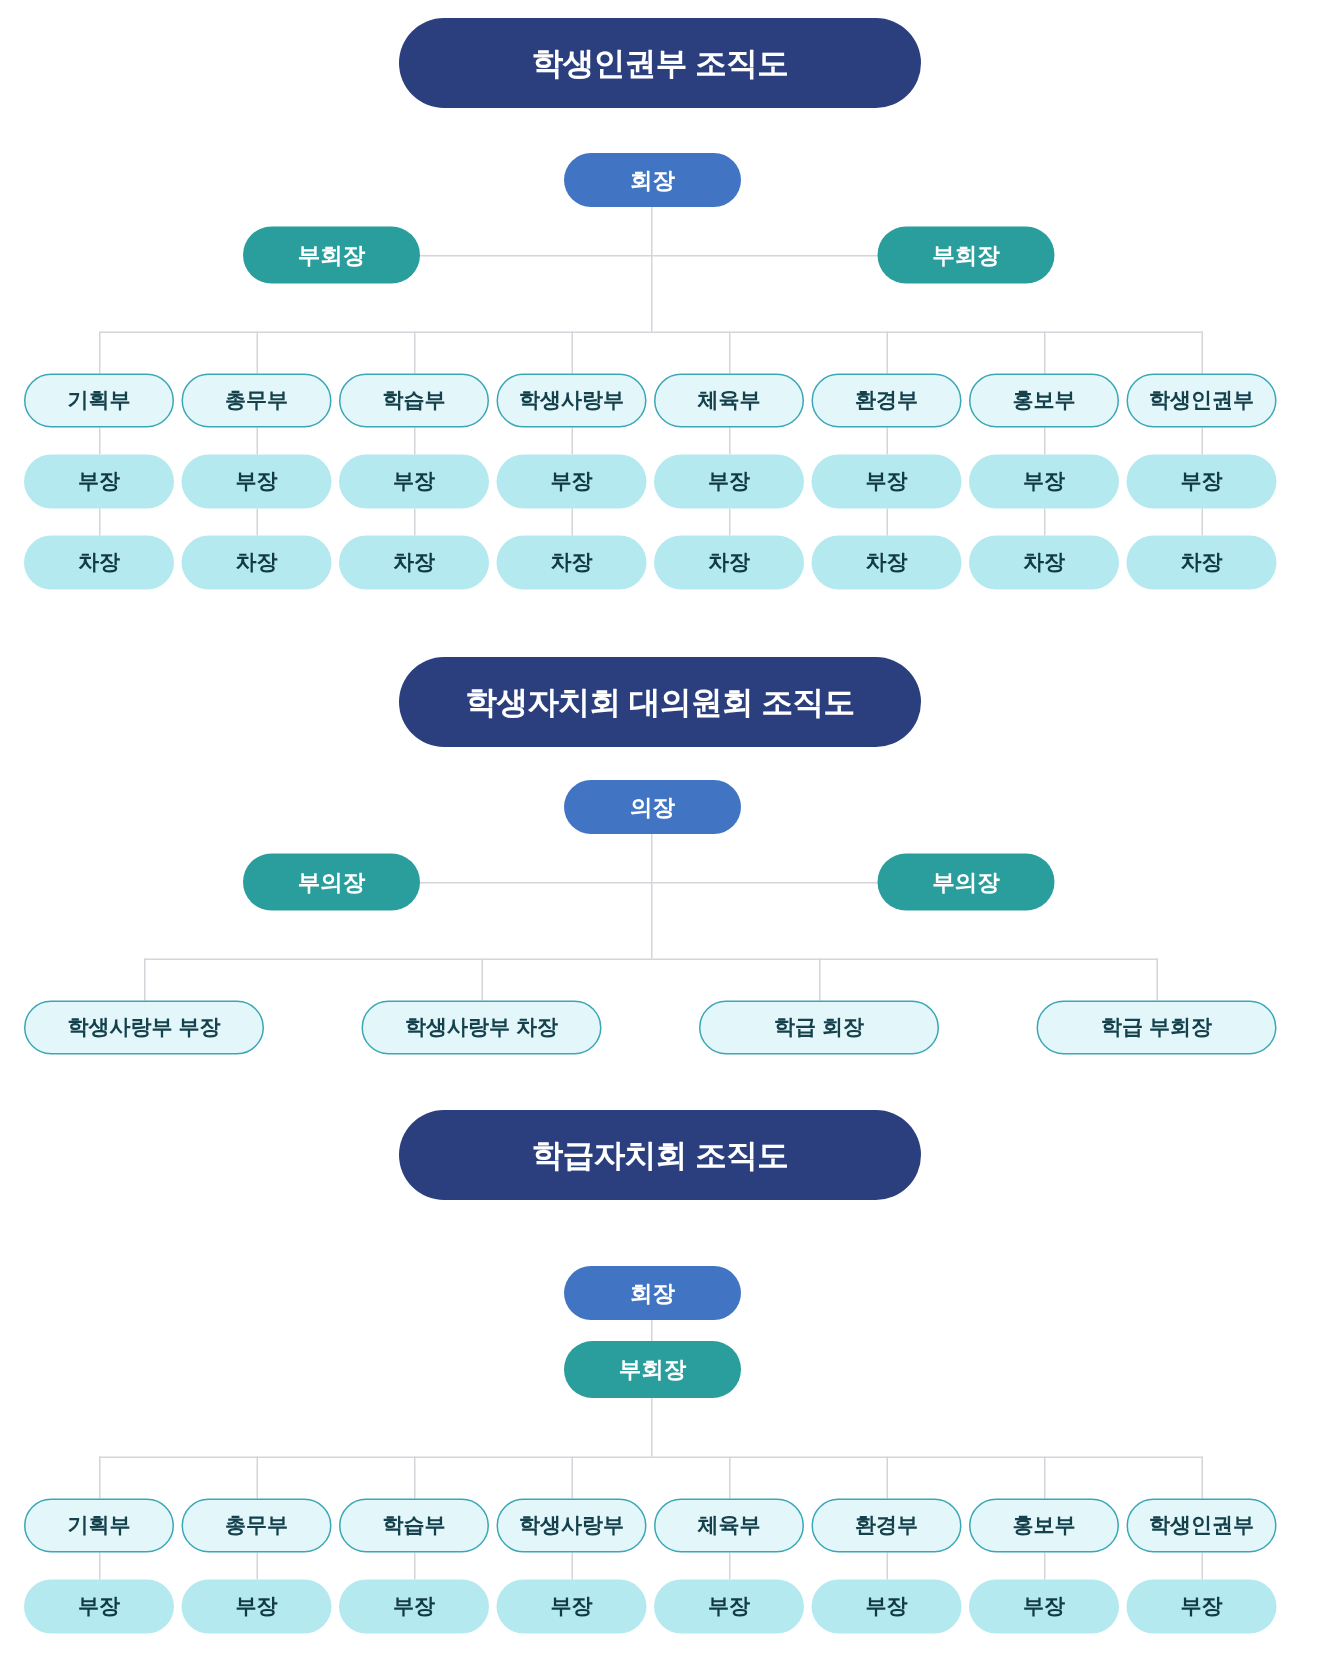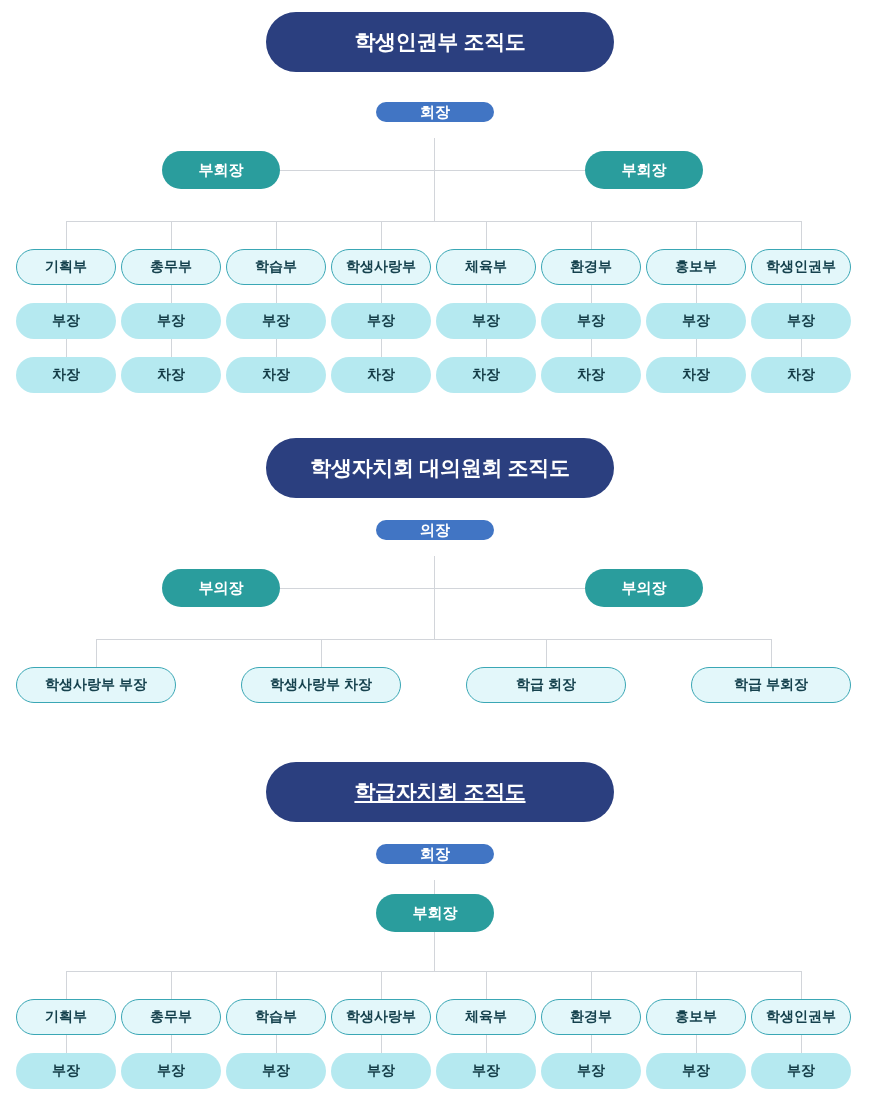--- a/index.html
+++ b/index.html
@@ -43,21 +43,21 @@
     border-radius: 30px;
     color: #ffffff;
     font-size: 21px;
     font-weight: bold;
     letter-spacing: -0.3px;
   }
 
   
   .leader {
     width: 118px;
-    height: 20px;
+    height: 36px;
     left: 376px;
     background: #4175c4;
     border-radius: 18px;
     color: #ffffff;
     font-size: 15px;
     font-weight: bold;
   }
 
   
   .deputy {
@@ -198,21 +198,21 @@
     <div class="node deputy" style="left:585px; top:569px;">부의장</div>
 
     <div class="node dept" style="left:16px;  top:667px; width:160px;">학생사랑부 부장</div>
     <div class="node dept" style="left:241px; top:667px; width:160px;">학생사랑부 차장</div>
     <div class="node dept" style="left:466px; top:667px; width:160px;">학급 회장</div>
     <div class="node dept" style="left:691px; top:667px; width:160px;">학급 부회장</div>
   </section>
 
   <section>
 
-    <div class="node banner" style="top:762px;text-decoration:underline;">학급자치회 조직도</div>
+    <div class="node banner" style="top:740px;">학급자치회 조직도</div>
 
     <div class="node leader" style="top:844px;">회장</div>
 
     <div class="line v" style="left:434px; top:880px; height:14px;"></div>
 
     <div class="node deputy" style="left:376px; top:894px;">부회장</div>
 
     <div class="line v" style="left:434px; top:932px; height:39px;"></div>
     <div class="line h" style="left:66px; top:971px; width:736px;"></div>
 

